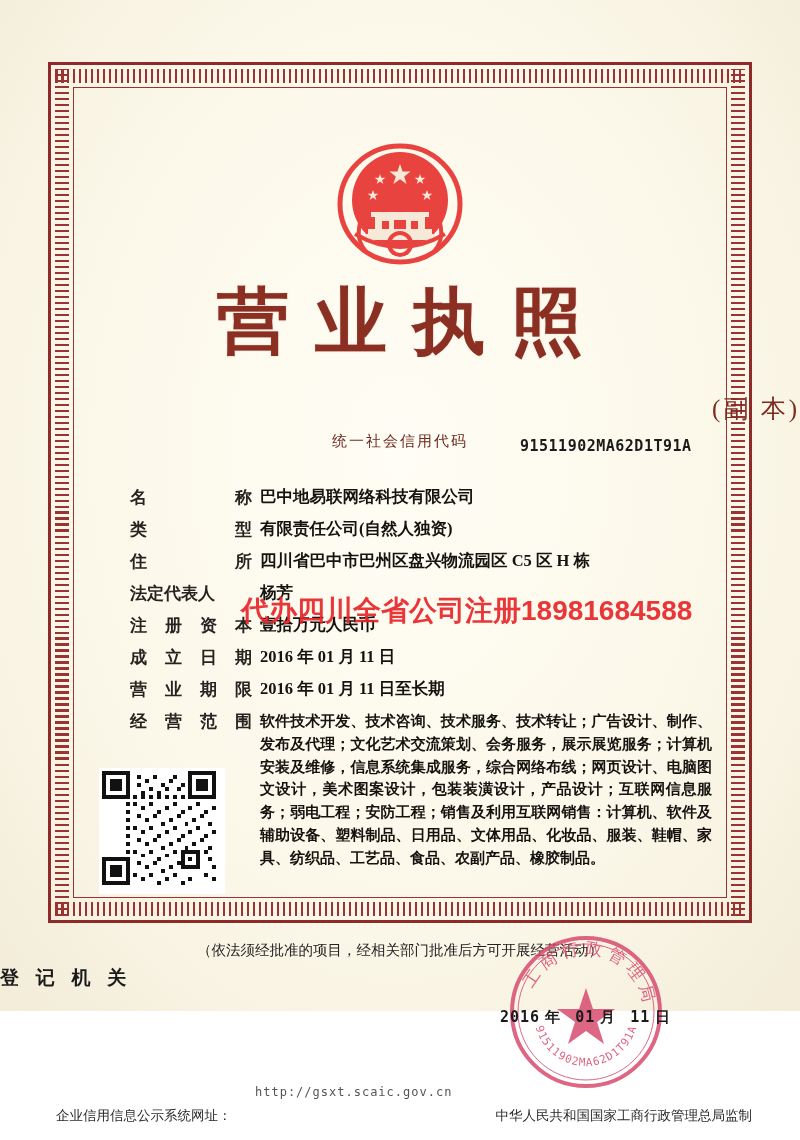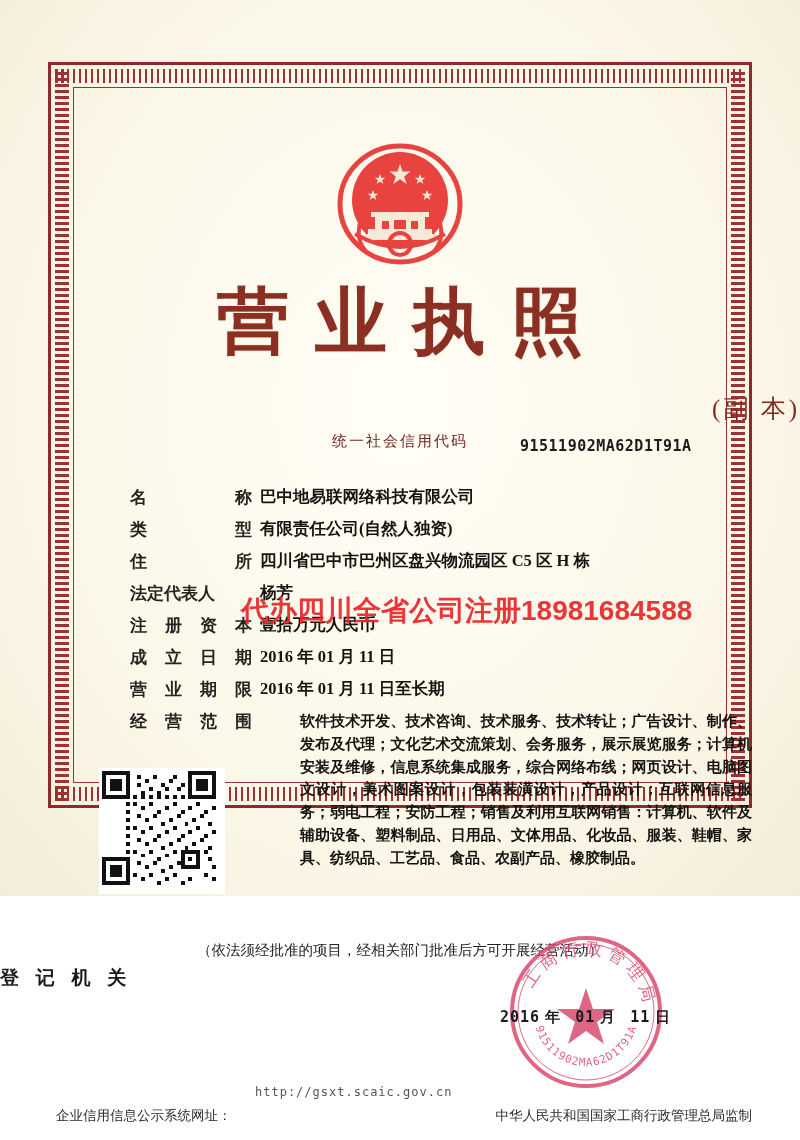--- a/index.html
+++ b/index.html
@@ -9,21 +9,21 @@
   body {
     width: 800px;
     height: 1140px;
     background: #ffffff;
     font-family: "Liberation Serif", "DejaVu Serif", serif;
     overflow: hidden;
   }
   #page {
     position: relative;
     width: 800px;
-    height: 896px;
+    height: 1011px;
     background: #e5e5e5;
   }
   
   .paper {
     position: absolute;
     inset: 0;
     background:
       radial-gradient(ellipse at 50% 45%, #fffdf5 0%, #fbf7e8 62%, #f2ecd8 100%);
   }
   
@@ -163,21 +163,20 @@
     font-weight: bold;
     line-height: 1.35;
     padding-left: 8px;
   }
   .field-value.scope {
     font-size: 15px;
     line-height: 1.52;
     text-align: justify;
     width: 452px;
     flex: 0 0 452px;
-    margin-left: 40px;
   }
 
   
   .qr {
     position: absolute;
     left: 99px;
     top: 768px;
     width: 120px;
     height: 120px;
     background: #ffffff;

